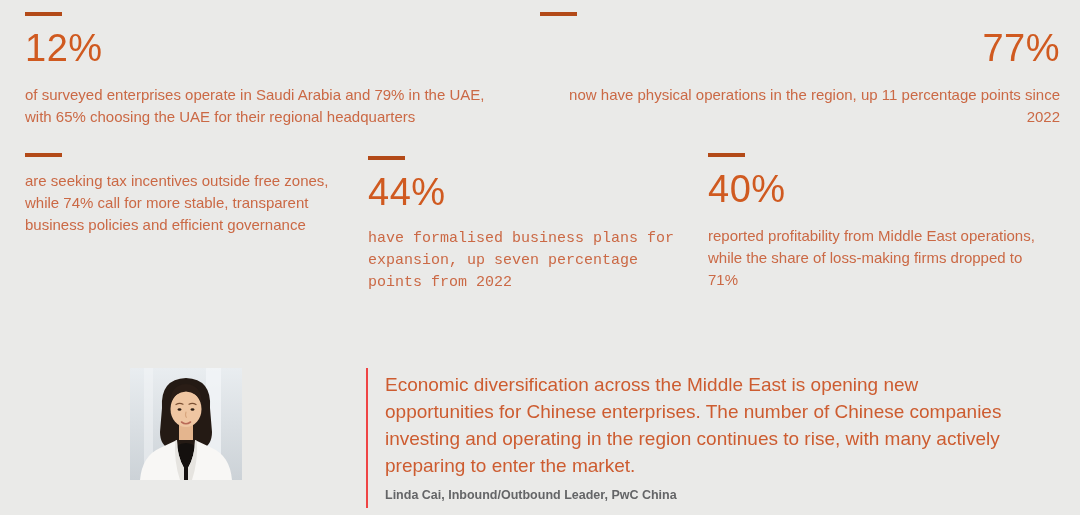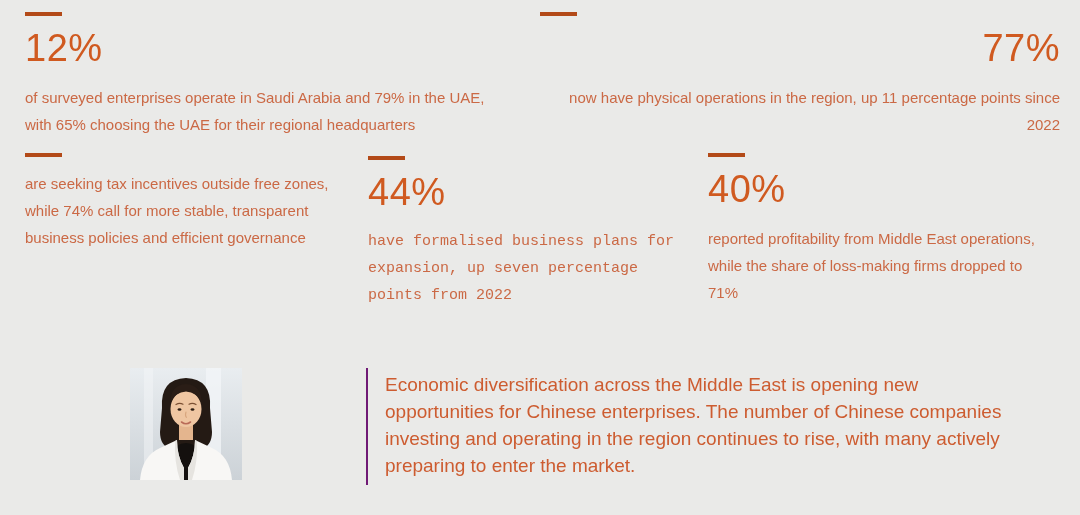--- a/index.html
+++ b/index.html
@@ -20,21 +20,21 @@
     font-size: 38px;
     font-weight: 400;
     color: #d05a20;
     line-height: 1.0;
     margin-bottom: 17px;
     letter-spacing: 0.5px;
   }
   .stat .desc {
     font-size: 15px;
     color: #cb6945;
-    line-height: 27px;
+    line-height: 22px;
   }
   
   .stat-0 { left: 25px;  top: 12px; width: 490px; }
   .stat-0 .desc { max-width: 472px; }
   .stat-1 { left: 540px; top: 12px; width: 520px; text-align: right; }
   
   .stat-2 { left: 25px;  top: 153px; width: 330px; }
   .stat-2 .desc { max-width: 315px; }
   .stat-3 { left: 368px; top: 156px; width: 330px; }
   .stat-3 .desc { max-width: 318px; font-family: Liberation Mono, monospace; }
@@ -49,21 +49,21 @@
     align-items: flex-start;
   }
   .photo {
     width: 112px; height: 112px;
     flex: 0 0 112px;
     overflow: hidden;
   }
   .photo svg { display: block; }
   .quote-block {
     margin-left: 124px;
-    border-left: 2px solid #701a75;
+    border-left: 2px solid #ef4444;
     padding: 3px 0 6px 17px;
     width: 650px;
   }
   .quote-text {
     font-size: 19px;
     color: #cd5c30;
     line-height: 27px;
     max-width: 640px;
   }
   .quote-attr {
@@ -139,14 +139,15 @@
       <path d="M38 112 L38 88 Q46 75 56 75 Q66 75 74 88 L74 112 Z" fill="#14100e"></path>
 
       <path d="M10 112 Q12 88 30 80 L47 72 Q47 88 54 100 L54 112 Z" fill="#f8f7f5"></path>
       <path d="M102 112 Q100 88 82 80 L65 72 Q65 88 58 100 L58 112 Z" fill="#f8f7f5"></path>
       <path d="M47 72 Q47 88 54 100 L54 112 L50 112 Q44 94 45 73 Z" fill="#e6e4e0"></path>
       <path d="M65 72 Q65 88 58 100 L58 112 L62 112 Q68 94 67 73 Z" fill="#e6e4e0"></path>
     </svg>
   </div>
   <blockquote class="quote-block">
     <p class="quote-text">Economic diversification across the Middle East is opening new opportunities for Chinese enterprises. The number of Chinese companies investing and operating in the region continues to rise, with many actively preparing to enter the market.</p>
+    <p class="quote-attr">Linda Cai, Inbound/Outbound Leader, PwC China</p>
   </blockquote>
 </div>
 
 </body></html>

